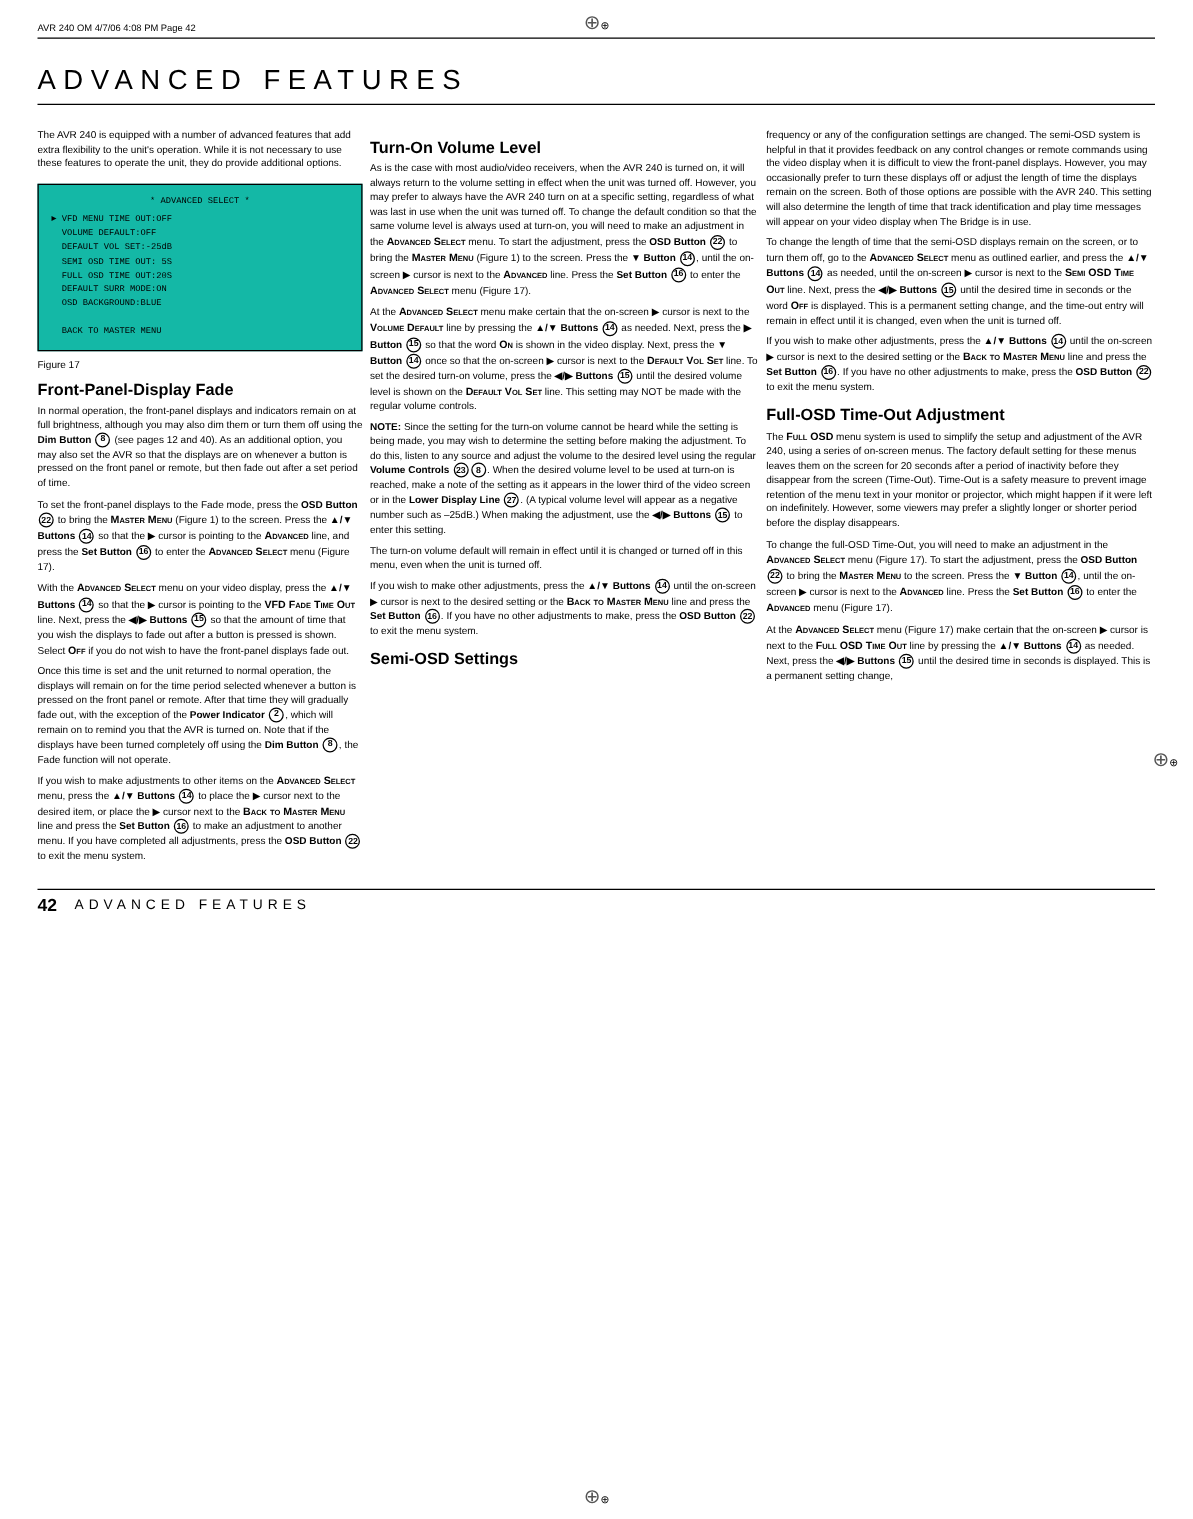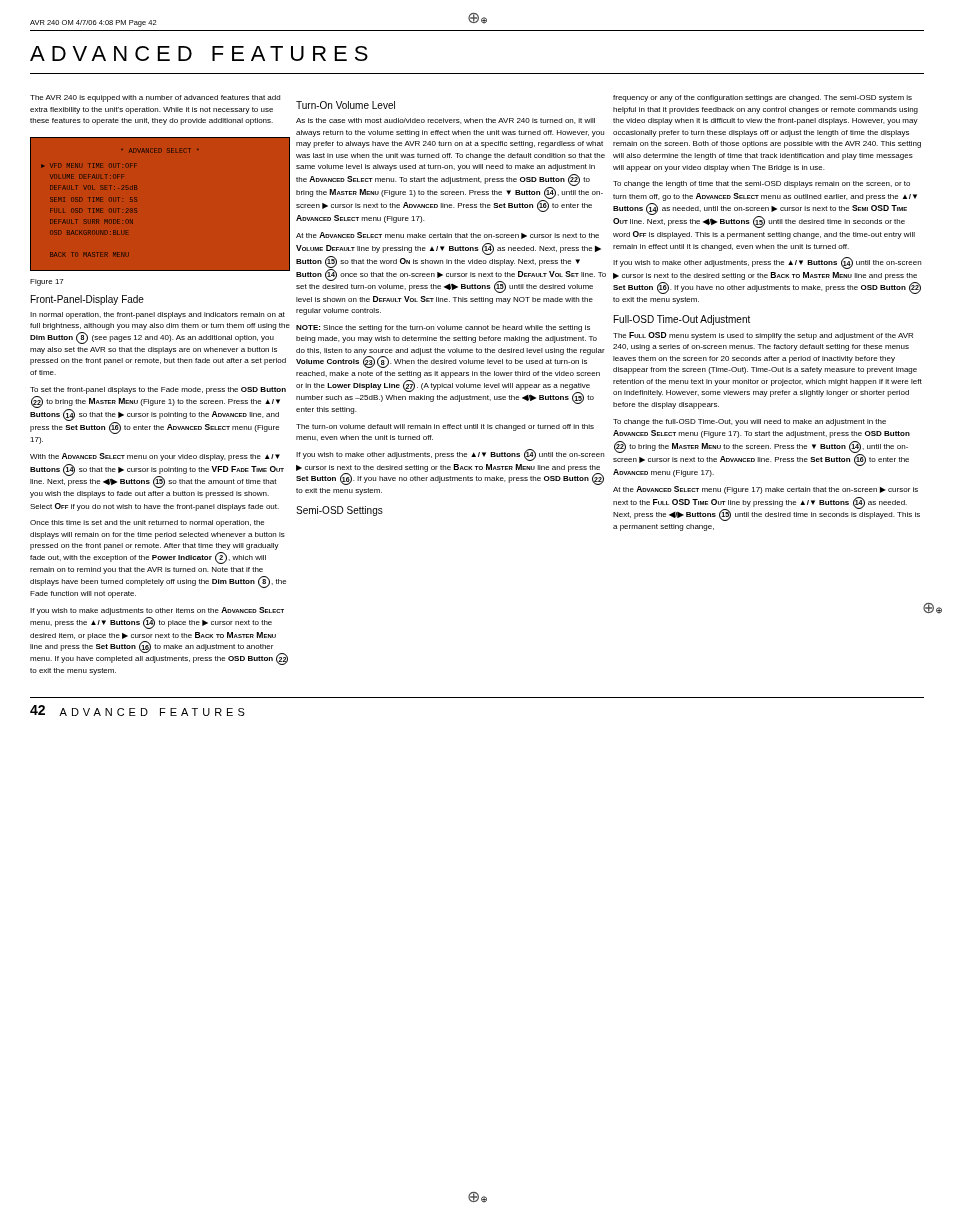--- a/index.html
+++ b/index.html
@@ -20,21 +20,21 @@
       position: relative;
     }
 
     
     .header-bar {
       display: flex;
       justify-content: space-between;
       align-items: center;
       border-bottom: 1px solid #000;
       padding-bottom: 3px;
-      margin-bottom: 10px;
+      margin-bottom: 20px;
       font-size: 7.5px;
       font-family: Arial, sans-serif;
     }
 
     
     .page-title {
       font-size: 22px;
       font-family: Arial, sans-serif;
       font-weight: 300;
       letter-spacing: 6px;
@@ -65,21 +65,21 @@
     }
 
     
     .osd-box {
       border: 1px solid #000;
       padding: 8px 10px;
       margin: 10px 0 6px 0;
       font-family: 'Courier New', Courier, monospace;
       font-size: 7px;
       line-height: 1.5;
-      background: #c2410c;
+      background: #14b8a6;
     }
 
     .osd-box .osd-title {
       font-size: 7px;
       text-align: center;
       margin-bottom: 4px;
     }
 
     .osd-box .osd-line {
       font-family: 'Courier New', Courier, monospace;
@@ -89,22 +89,22 @@
     }
 
     .figure-caption {
       font-size: 8px;
       margin-bottom: 8px;
       font-family: Arial, sans-serif;
     }
 
     
     .section-heading {
-      font-size: 10px;
-      font-weight: normal;
+      font-size: 13px;
+      font-weight: bold;
       font-family: Arial, sans-serif;
       margin-bottom: 4px;
       margin-top: 8px;
     }
 
     
     p {
       font-size: 8px;
       line-height: 1.45;
       margin-bottom: 5px;
@@ -136,21 +136,21 @@
       line-height: 1;
       margin: 0 1px;
     }
 
     
     .footer-bar {
       border-top: 1px solid #000;
       margin-top: 15px;
       padding-top: 4px;
       display: flex;
-      align-items: flex-end;
+      align-items: center;
       gap: 14px;
     }
 
     .footer-page-num {
       font-size: 14px;
       font-weight: bold;
       font-family: Arial, sans-serif;
     }
 
     .footer-title {

